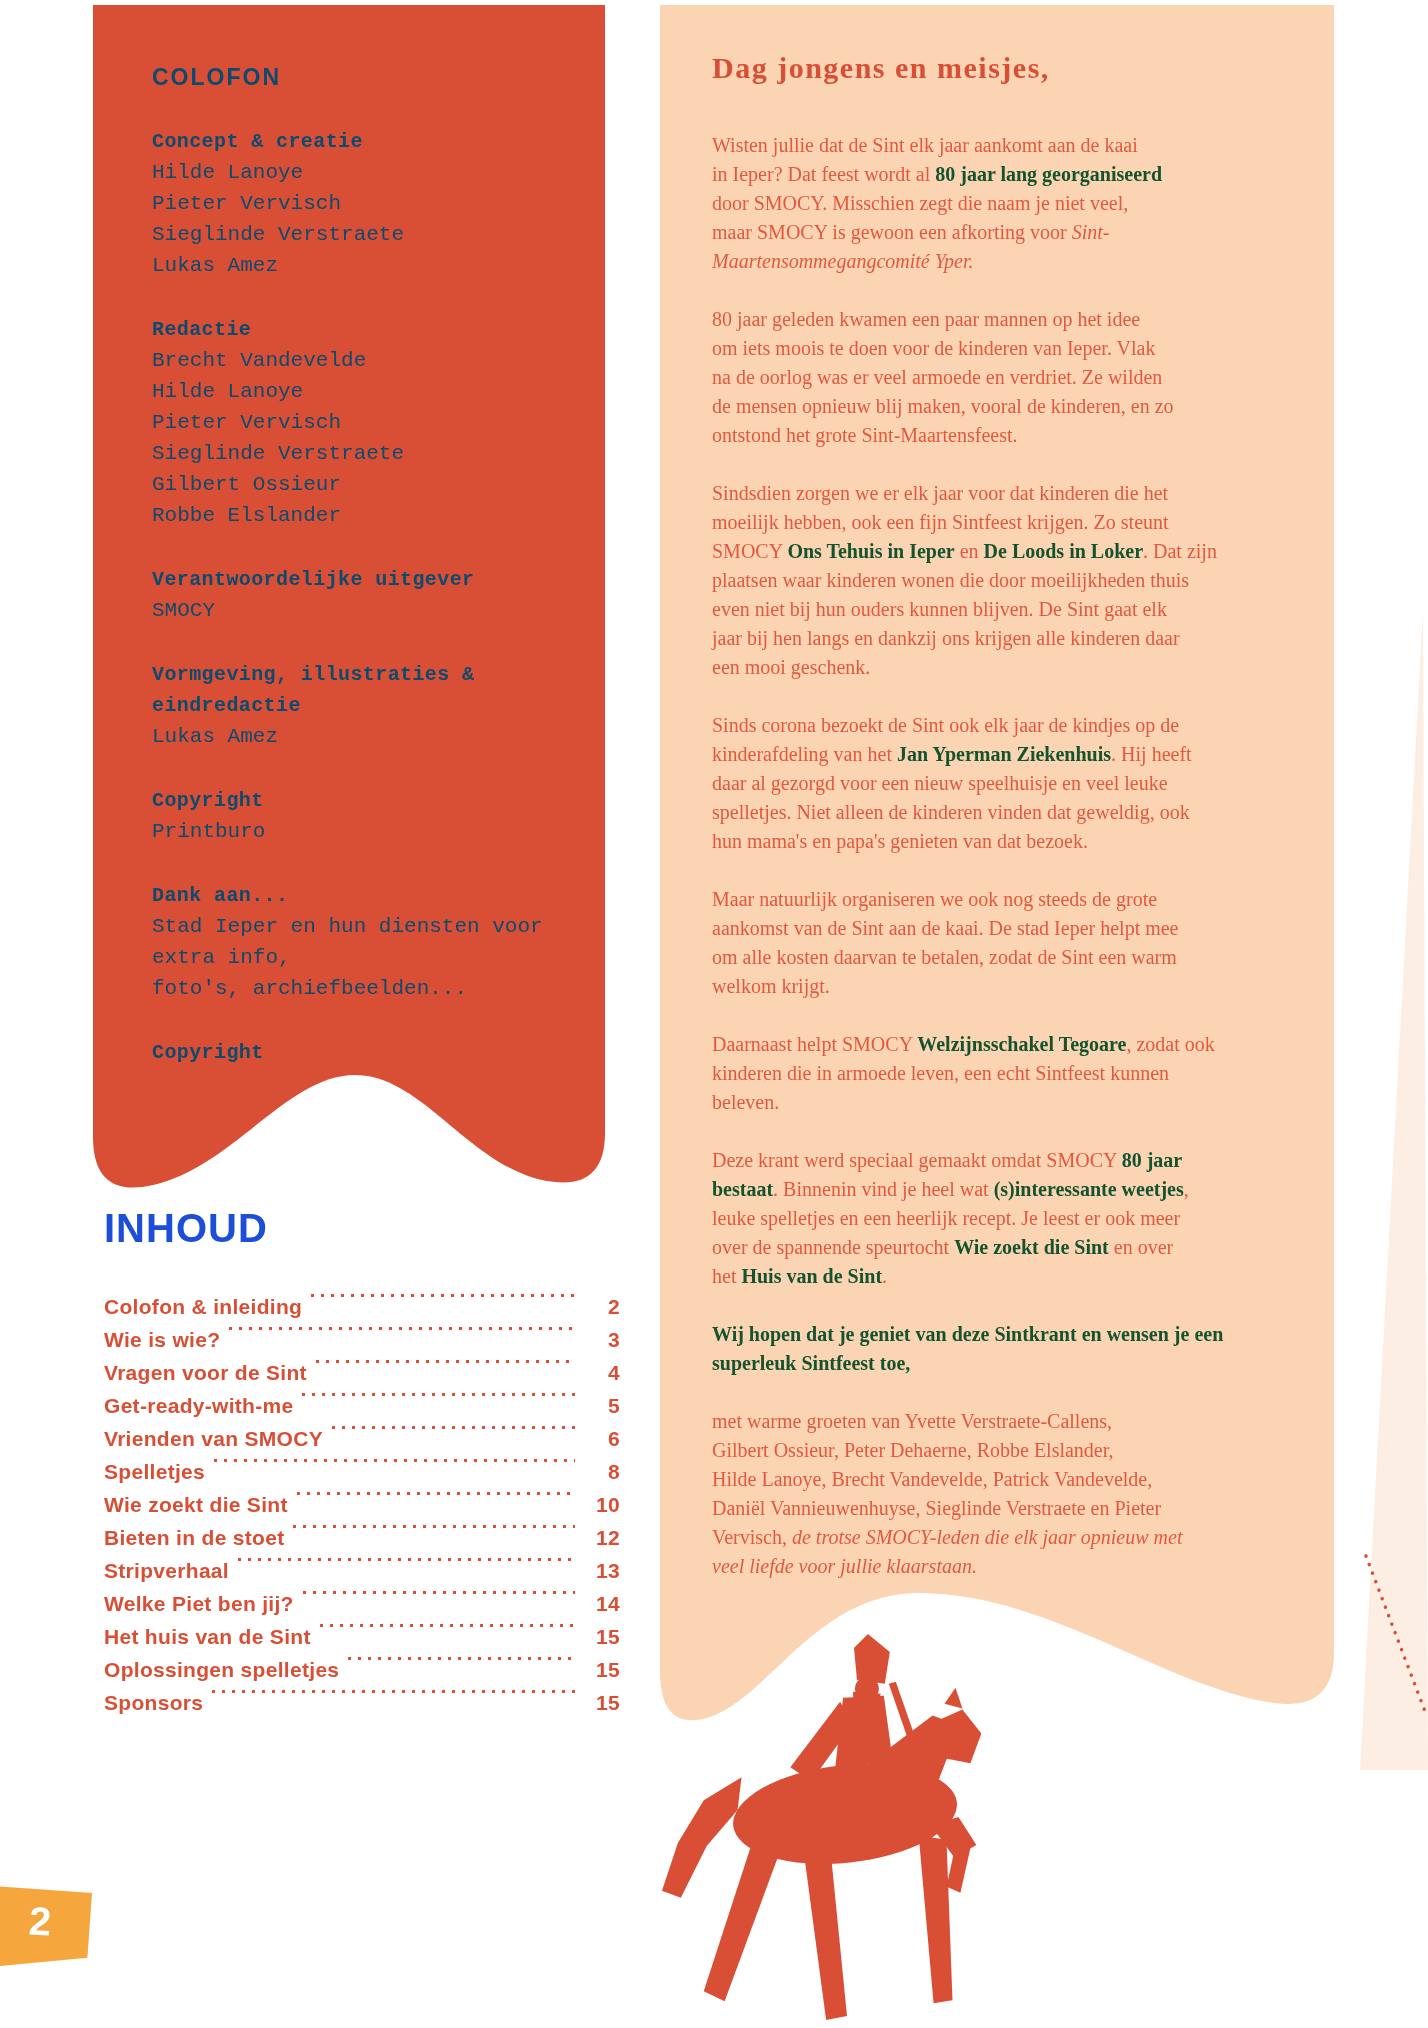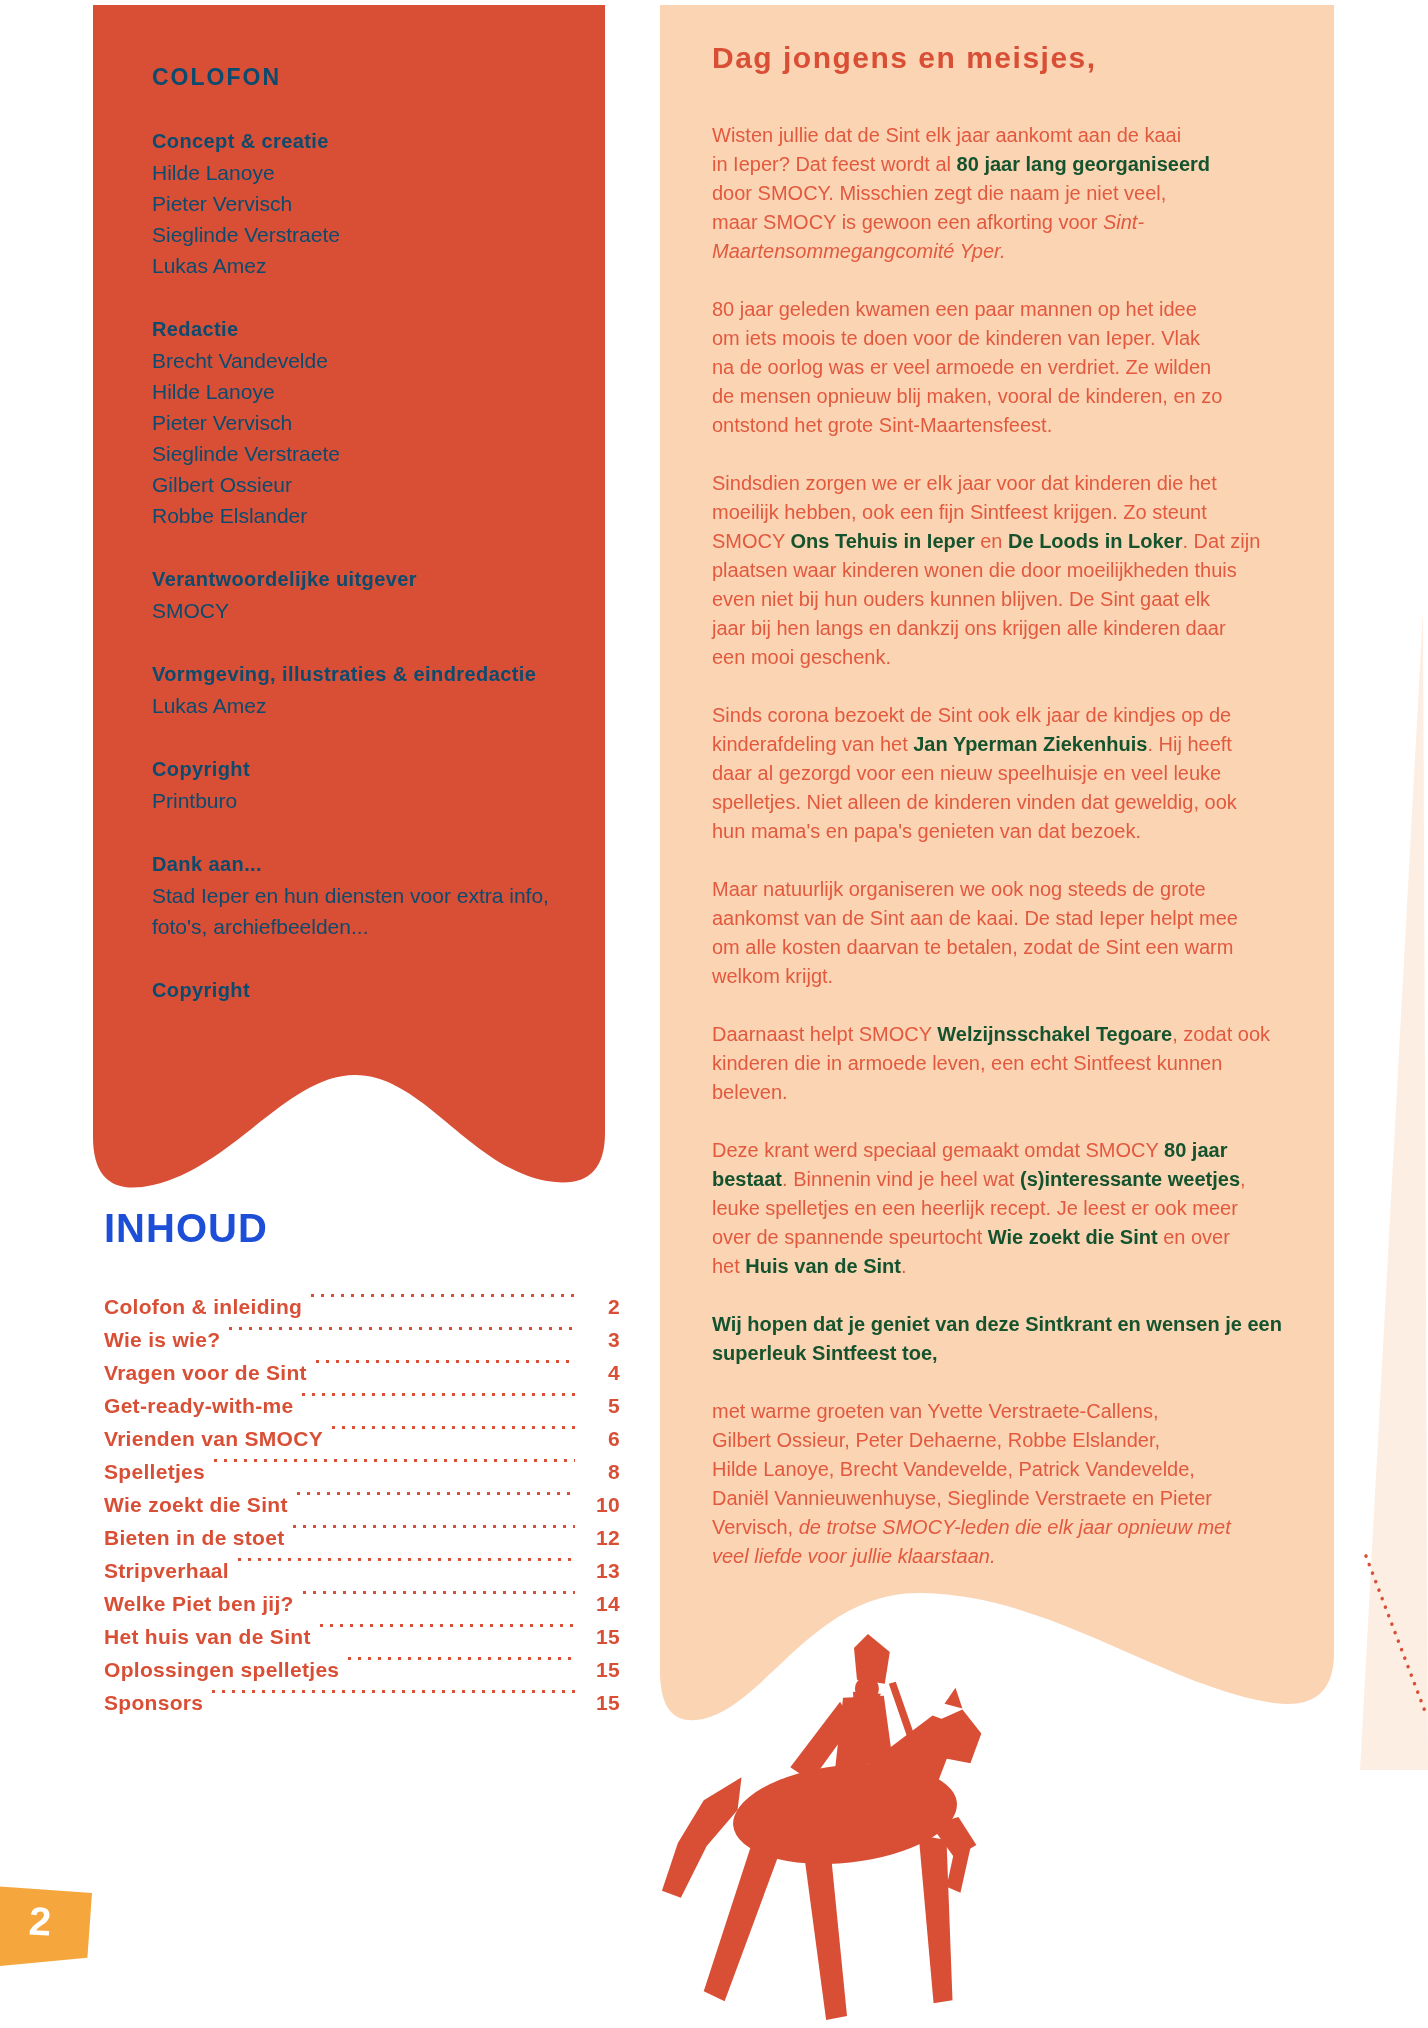--- a/index.html
+++ b/index.html
@@ -11,21 +11,21 @@
 
   
   #red-panel{left:93px;top:5px;width:512px;height:1196px;}
   #colofon{
     left:152px;top:62px;width:400px;color:#0c4a6e;
   }
   .colofon-title{
     font-size:23px;font-weight:bold;letter-spacing:2px;line-height:31px;
     margin-bottom:24px;
   }
-  .colofon-section{margin-top:33px;}
+  .colofon-section{margin-top:33px;font-family:Liberation Mono, monospace;}
   .colofon-label{
     font-size:20px;font-weight:bold;letter-spacing:.4px;line-height:31px;
   }
   .colofon-lines{
     font-size:21px;line-height:31px;white-space:pre-line;
   }
 
   
   #inhoud-title{
     left:104px;top:1206px;font-size:40px;font-weight:800;letter-spacing:1px;
@@ -38,21 +38,21 @@
   }
   .toc-label{white-space:nowrap;line-height:26px;}
   .toc-dots{
     flex:1;height:3px;margin:0 9px 7px 9px;
     background-image:repeating-linear-gradient(to right,#d94f35 0 3px,transparent 3px 10px);
   }
   .toc-num{width:36px;text-align:right;line-height:26px;}
 
   
   #peach-panel{left:660px;top:5px;width:674px;height:1740px;}
-  #letter{left:712px;top:38px;width:600px;}
+  #letter{left:712px;top:48px;width:600px;font-family:Liberation Serif, serif;}
   .letter-heading{
     color:#d94f35;font-size:30px;font-weight:bold;letter-spacing:1.5px;
     line-height:40px;margin:0 0 43px 0;
   }
   .para{
     color:#e2593e;font-size:20px;line-height:29px;margin:0 0 29px 0;
     white-space:pre-line;
   }
   .para .b{font-weight:bold;color:#14532d;}
   .para .i{font-style:italic;}

